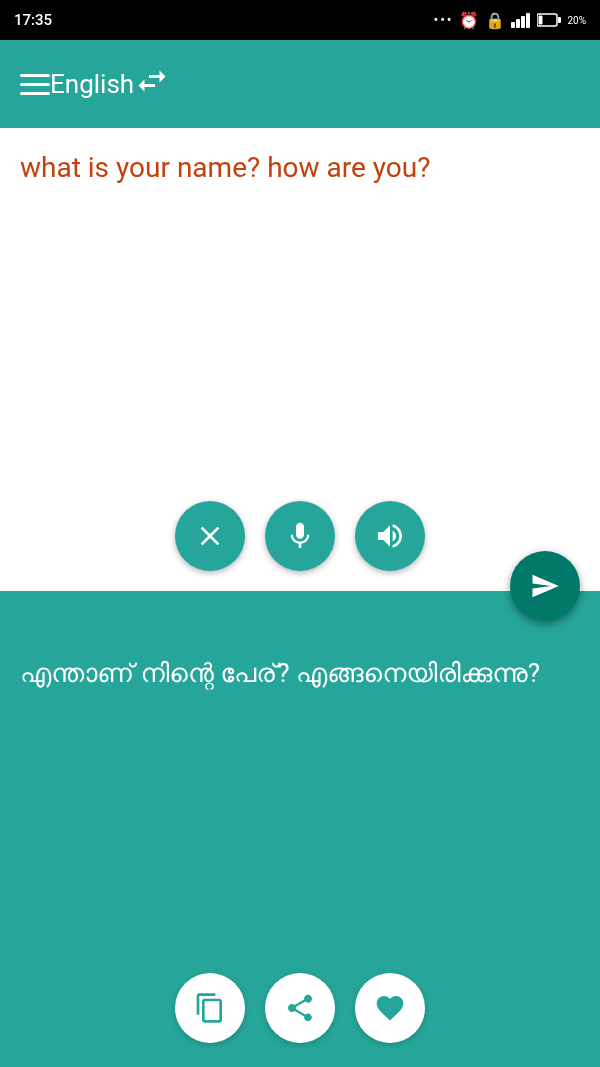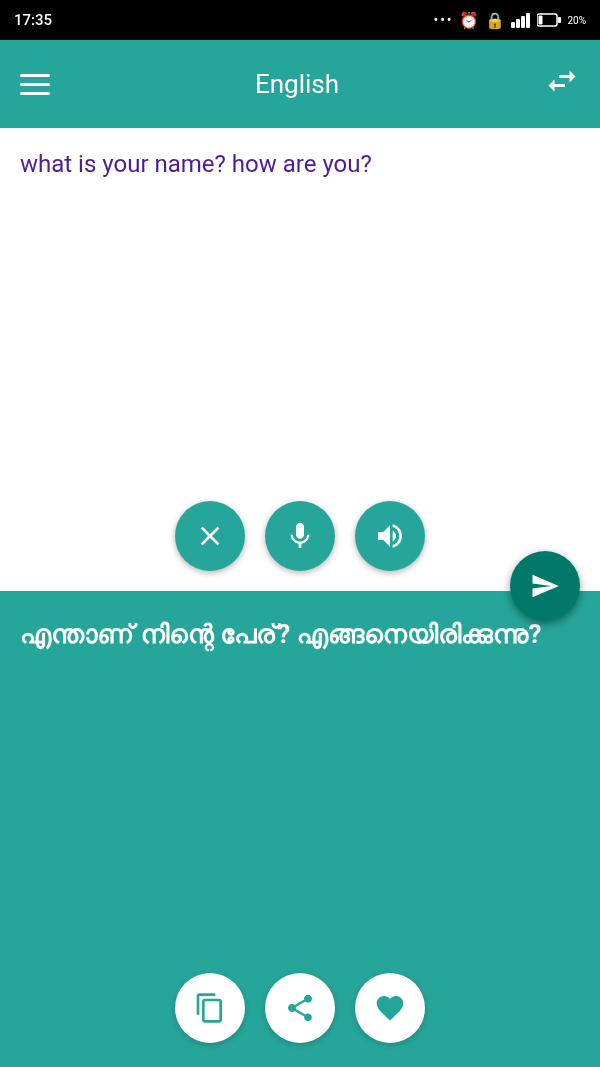--- a/index.html
+++ b/index.html
@@ -37,21 +37,21 @@
     }
     .battery-text { font-size: 10px; color: #fff; }
 
     
     .navbar {
       width: 100%;
       height: 88px;
       background: #26A69A;
       display: flex;
       align-items: center;
-      justify-content: space-between;
+      justify-content: flex-start;
       padding: 0 20px;
     }
     .navbar-menu-icon {
       display: flex;
       flex-direction: column;
       gap: 6px;
       cursor: pointer;
     }
     .navbar-menu-icon span {
       display: block;
@@ -87,22 +87,22 @@
     
     .input-panel {
       background: #fff;
       flex: 1;
       position: relative;
       display: flex;
       flex-direction: column;
       padding: 20px 20px 80px 20px;
     }
     .input-text {
-      font-size: 24px;
-      color: #4c1d95;
+      font-size: 28px;
+      color: #c2410c;
       line-height: 1.4;
       flex: 1;
     }
     .input-actions {
       position: absolute;
       bottom: 20px;
       left: 0;
       right: 0;
       display: flex;
       justify-content: center;
@@ -154,22 +154,23 @@
       background: #26A69A;
       flex: 1;
       position: relative;
       display: flex;
       flex-direction: column;
       padding: 24px 20px 90px 20px;
     }
     .output-text {
       font-size: 26px;
       color: #fff;
-      font-weight: 700;
+      font-weight: 400;
       line-height: 1.5;
+      margin-top: 39px;
     }
     .output-actions {
       position: absolute;
       bottom: 24px;
       left: 0;
       right: 0;
       display: flex;
       justify-content: center;
       gap: 20px;
     }

